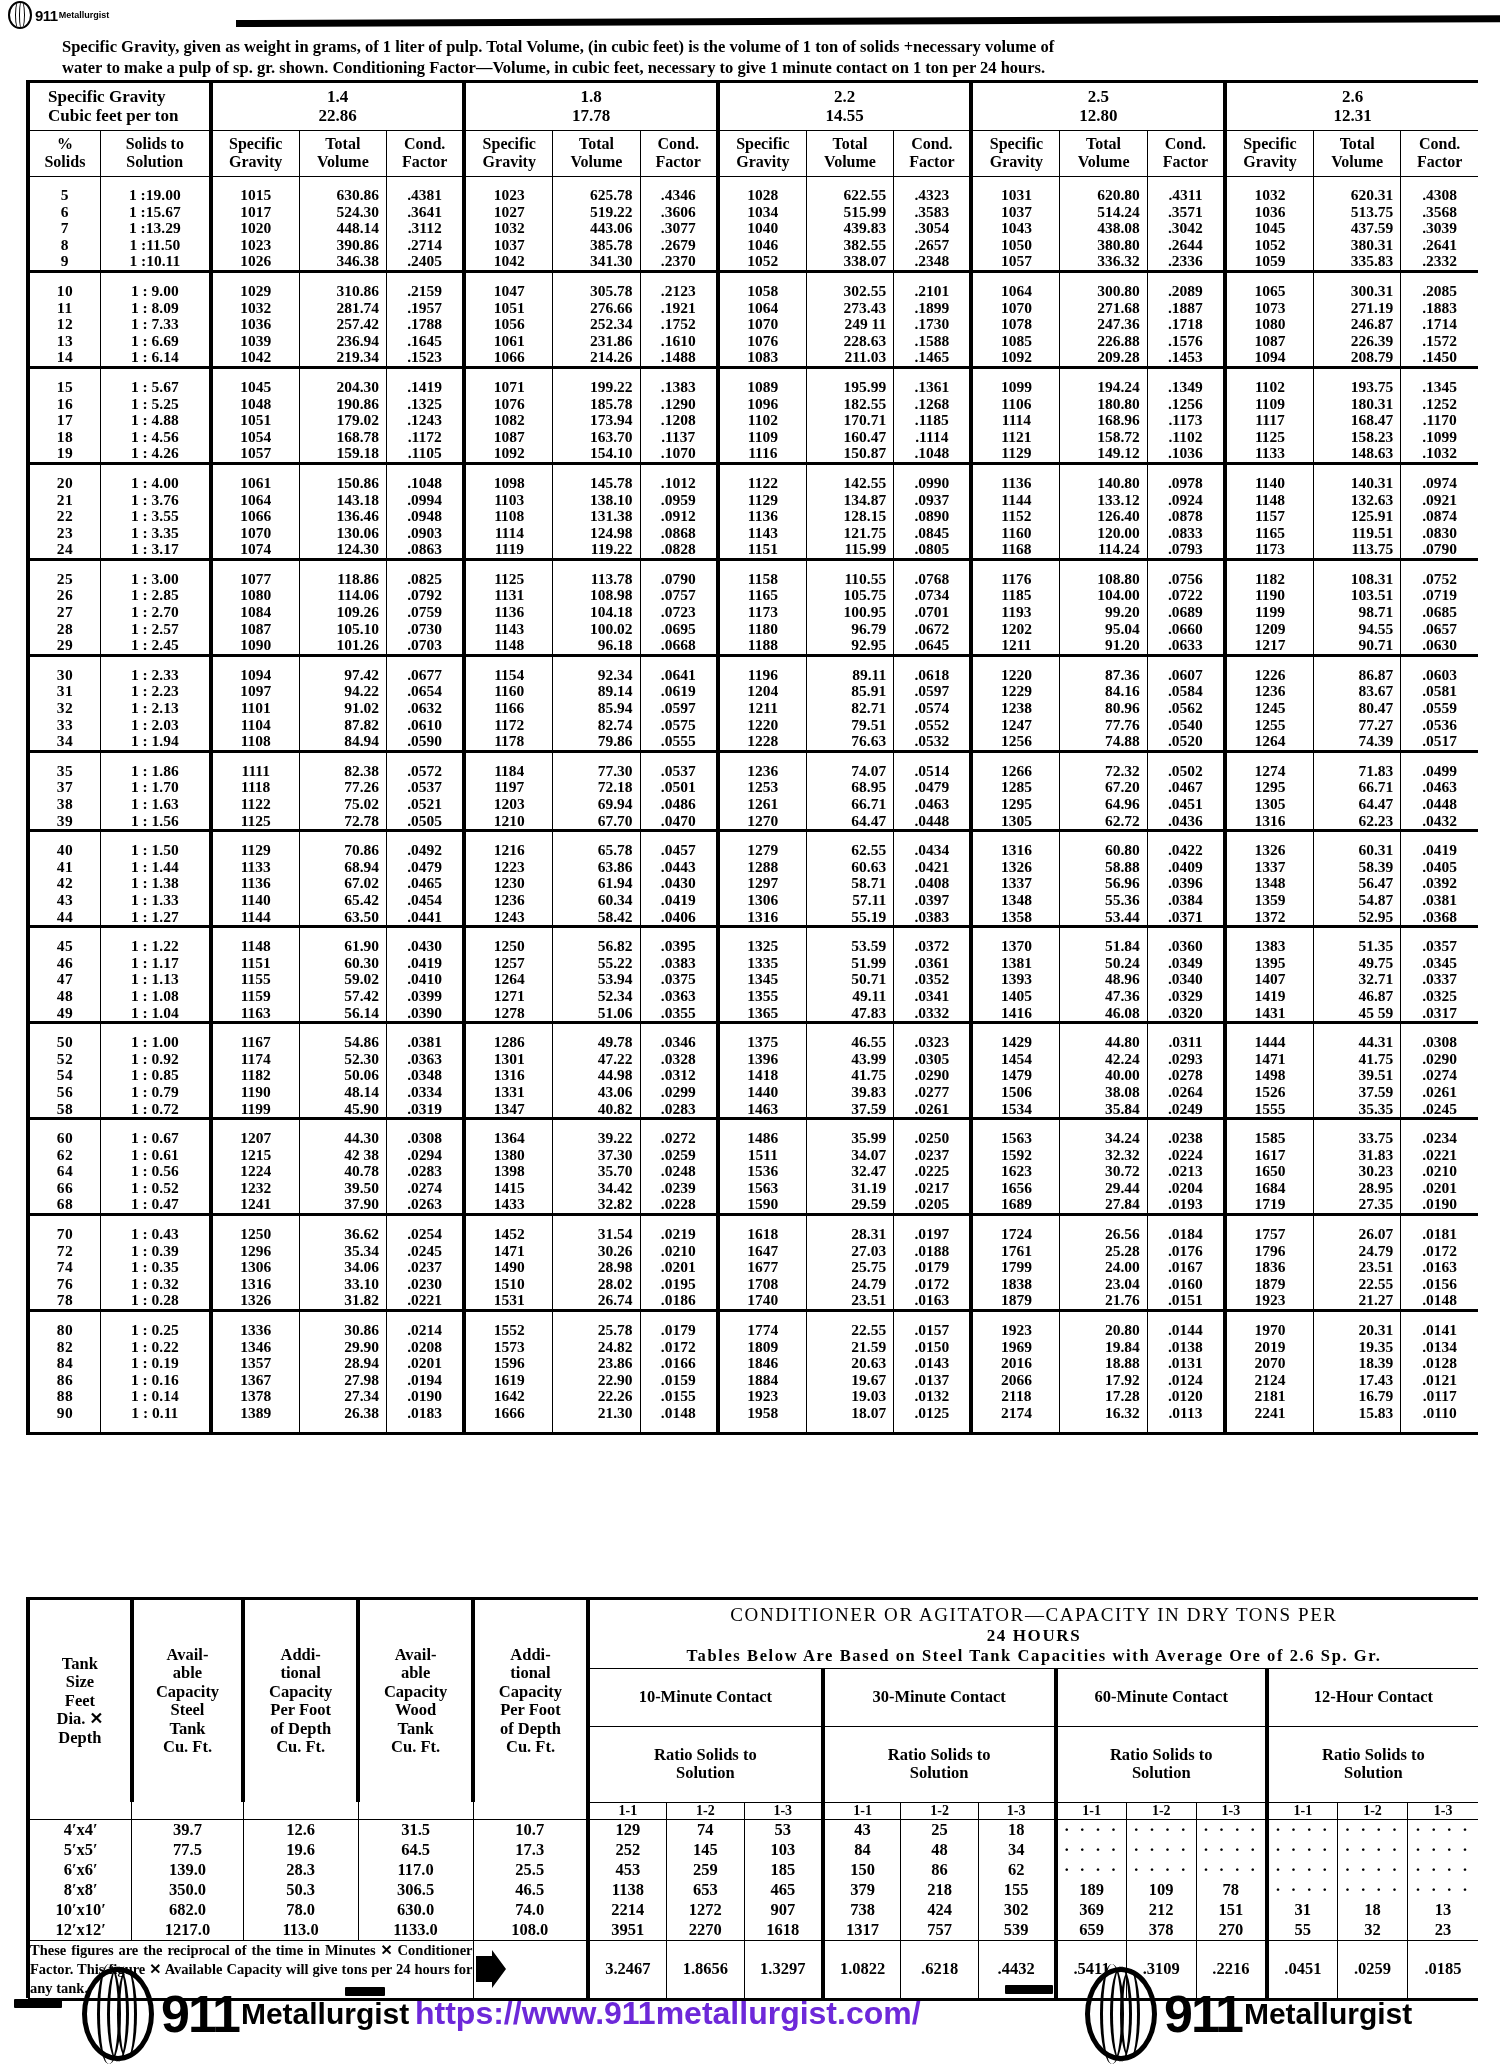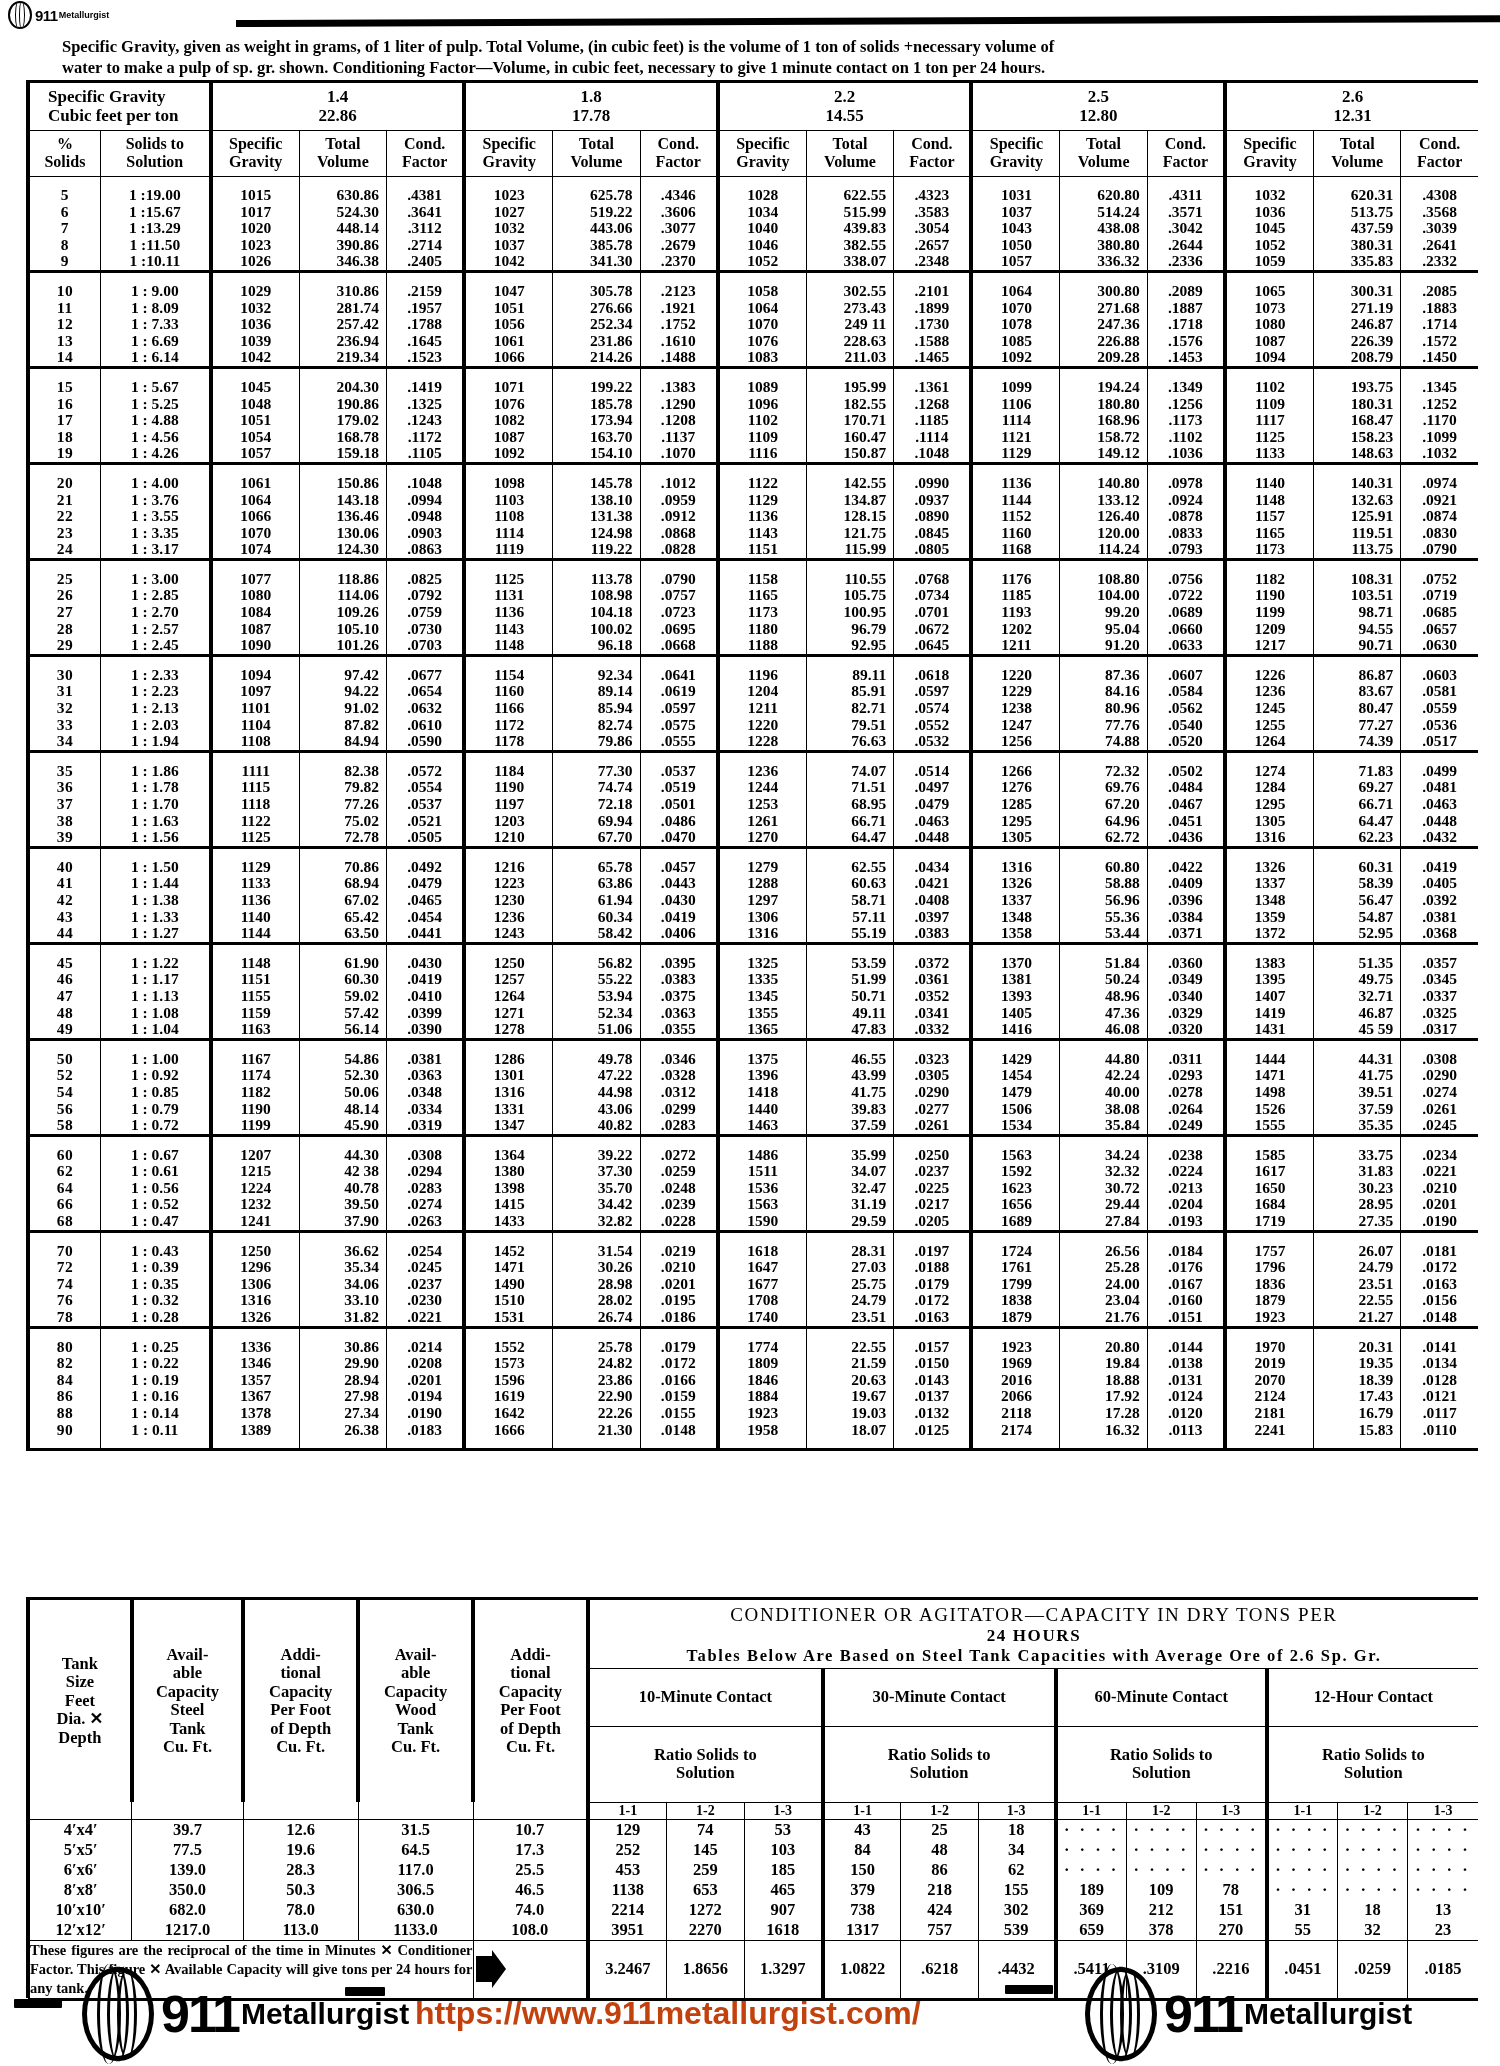--- a/index.html
+++ b/index.html
@@ -970,39 +970,20 @@
           <td class="r bl-thin">74.07</td>
           <td class="c bl-thin">.0514</td>
           <td class="c bl">1266</td>
           <td class="r bl-thin">72.32</td>
           <td class="c bl-thin">.0502</td>
           <td class="c bl">1274</td>
           <td class="r bl-thin">71.83</td>
           <td class="c bl-thin">.0499</td>
         </tr>
         <tr class="d">
-          <td class="pct bl">36</td>
-          <td class="c bl-thin">1 : 1.78</td>
-          <td class="c bl">1115</td>
-          <td class="r bl-thin">79.82</td>
-          <td class="c bl-thin">.0554</td>
-          <td class="c bl">1190</td>
-          <td class="r bl-thin">74.74</td>
-          <td class="c bl-thin">.0519</td>
-          <td class="c bl">1244</td>
-          <td class="r bl-thin">71.51</td>
-          <td class="c bl-thin">.0497</td>
-          <td class="c bl">1276</td>
-          <td class="r bl-thin">69.76</td>
-          <td class="c bl-thin">.0484</td>
-          <td class="c bl">1284</td>
-          <td class="r bl-thin">69.27</td>
-          <td class="c bl-thin">.0481</td>
-        </tr>
-        <tr class="d">
           <td class="pct bl">37</td>
           <td class="c bl-thin">1 : 1.70</td>
           <td class="c bl">1118</td>
           <td class="r bl-thin">77.26</td>
           <td class="c bl-thin">.0537</td>
           <td class="c bl">1197</td>
           <td class="r bl-thin">72.18</td>
           <td class="c bl-thin">.0501</td>
           <td class="c bl">1253</td>
           <td class="r bl-thin">68.95</td>
@@ -2147,21 +2128,21 @@
     <div class="f-logo" style="left:82px;top:12px;">
       <div class="f-ball">
         <i style="left:10px;top:-8px;width:18px;height:100px;border-right:3px solid #000;border-radius:50%;"></i>
         <i style="left:20px;top:-6px;width:16px;height:96px;border-right:3px solid #000;border-radius:50%;"></i>
         <i style="left:30px;top:-3px;width:14px;height:90px;border-right:3px solid #000;border-radius:50%;"></i>
       </div>
       <span class="f-911">911</span>
       <span class="f-met">Metallurgist</span>
     </div>
     <div class="f-dash" style="left:345px;top:32px;width:40px;"></div>
-    <a class="f-url" style="left:415px;top:40px;color:#c2410c;text-decoration:none;" href="#">https://www.911metallurgist.com/</a>
+    <a class="f-url" style="left:415px;top:40px;color:#6d28d9;text-decoration:none;" href="#">https://www.911metallurgist.com/</a>
     <div class="f-dash" style="left:1005px;top:30px;width:48px;"></div>
     <div class="f-logo" style="left:1085px;top:12px;">
       <div class="f-ball">
         <i style="left:10px;top:-8px;width:18px;height:100px;border-right:3px solid #000;border-radius:50%;"></i>
         <i style="left:20px;top:-6px;width:16px;height:96px;border-right:3px solid #000;border-radius:50%;"></i>
         <i style="left:30px;top:-3px;width:14px;height:90px;border-right:3px solid #000;border-radius:50%;"></i>
       </div>
       <span class="f-911">911</span>
       <span class="f-met">Metallurgist</span>
     </div>

